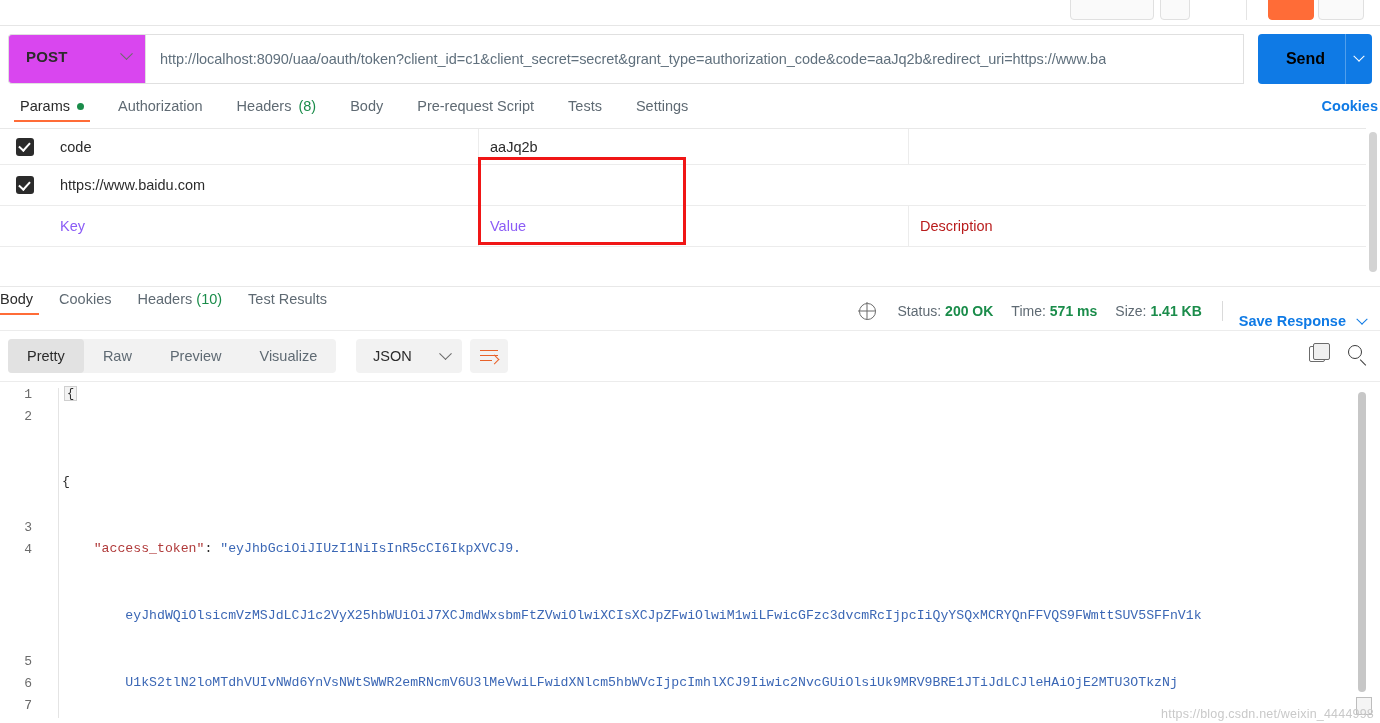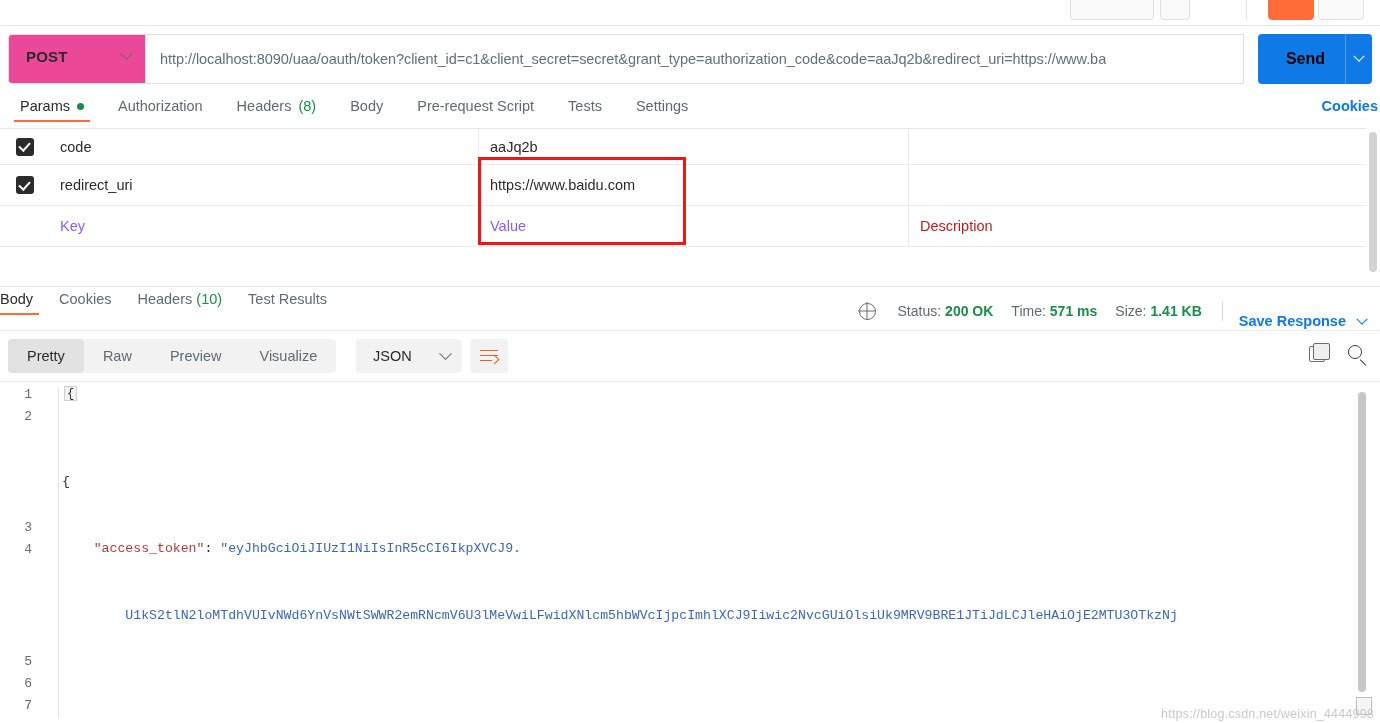--- a/index.html
+++ b/index.html
@@ -40,21 +40,21 @@
   
   .urlrow {
     position: absolute; top: 34px; left: 8px;
     width: 1364px; height: 50px;
     display: flex; align-items: stretch;
   }
   .method-box {
     width: 137px; height: 50px;
     border: 1px solid #e0e0e0; border-right: none;
     border-radius: 4px 0 0 4px;
-    background: #ec4899;
+    background: #d946ef;
     display: flex; align-items: center; justify-content: space-between;
     padding: 0 14px 6px 17px;
   }
   .method-label { font-size: 15px; font-weight: bold; color: #2b2b2b; letter-spacing: .2px; }
   .chev {
     width: 9px; height: 9px;
     border-right: 1.6px solid #6b6b6b; border-bottom: 1.6px solid #6b6b6b;
     transform: rotate(45deg) translate(-2px,-2px);
   }
   .url-box {
@@ -364,21 +364,20 @@
           <div class="cbx"></div>
         </div>
       <div class="pkey">code</div>
       <div class="pval">aaJq2b</div>
       <div class="pdesc"></div>
     </div>
     <div class="prow">
       <div class="pcheck">
           <div class="cbx"></div>
         </div>
-      <div class="pkey">redirect_uri</div>
       <div class="pval">https://www.baidu.com</div>
       <div class="pdesc"></div>
     </div>
     <div class="prow empty">
       <div class="pcheck"></div>
       <div class="pkey">Key</div>
       <div class="pval">Value</div>
       <div class="pdesc">Description</div>
     </div>
   </div>
@@ -445,20 +444,21 @@
       <div class="ln" style="top:272px">5</div>
       <div class="ln" style="top:294px">6</div>
       <div class="ln" style="top:316px">7</div>
     </div>
     <div class="vbar"></div>
 
     <div class="code">
       <span class="cl" style="height:0"></span>
       <span class="cl"><span class="p">{</span></span>
       <span class="cl"><span class="p"><span class="p">    </span><span class="k">"access_token"</span><span class="p">: </span><span class="s">"eyJhbGciOiJIUzI1NiIsInR5cCI6IkpXVCJ9.</span></span></span>
+      <span class="cl"><span class="s">        eyJhdWQiOlsicmVzMSJdLCJ1c2VyX25hbWUiOiJ7XCJmdWxsbmFtZVwiOlwiXCIsXCJpZFwiOlwiM1wiLFwicGFzc3dvcmRcIjpcIiQyYSQxMCRYQnFFVQS9FWmttSUV5SFFnV1k</span></span>
       <span class="cl"><span class="s">        U1kS2tlN2loMTdhVUIvNWd6YnVsNWtSWWR2emRNcmV6U3lMeVwiLFwidXNlcm5hbWVcIjpcImhlXCJ9Iiwic2NvcGUiOlsiUk9MRV9BRE1JTiJdLCJleHAiOjE2MTU3OTkzNj</span></span>
       
       
       
       
       
       
       
       
       

